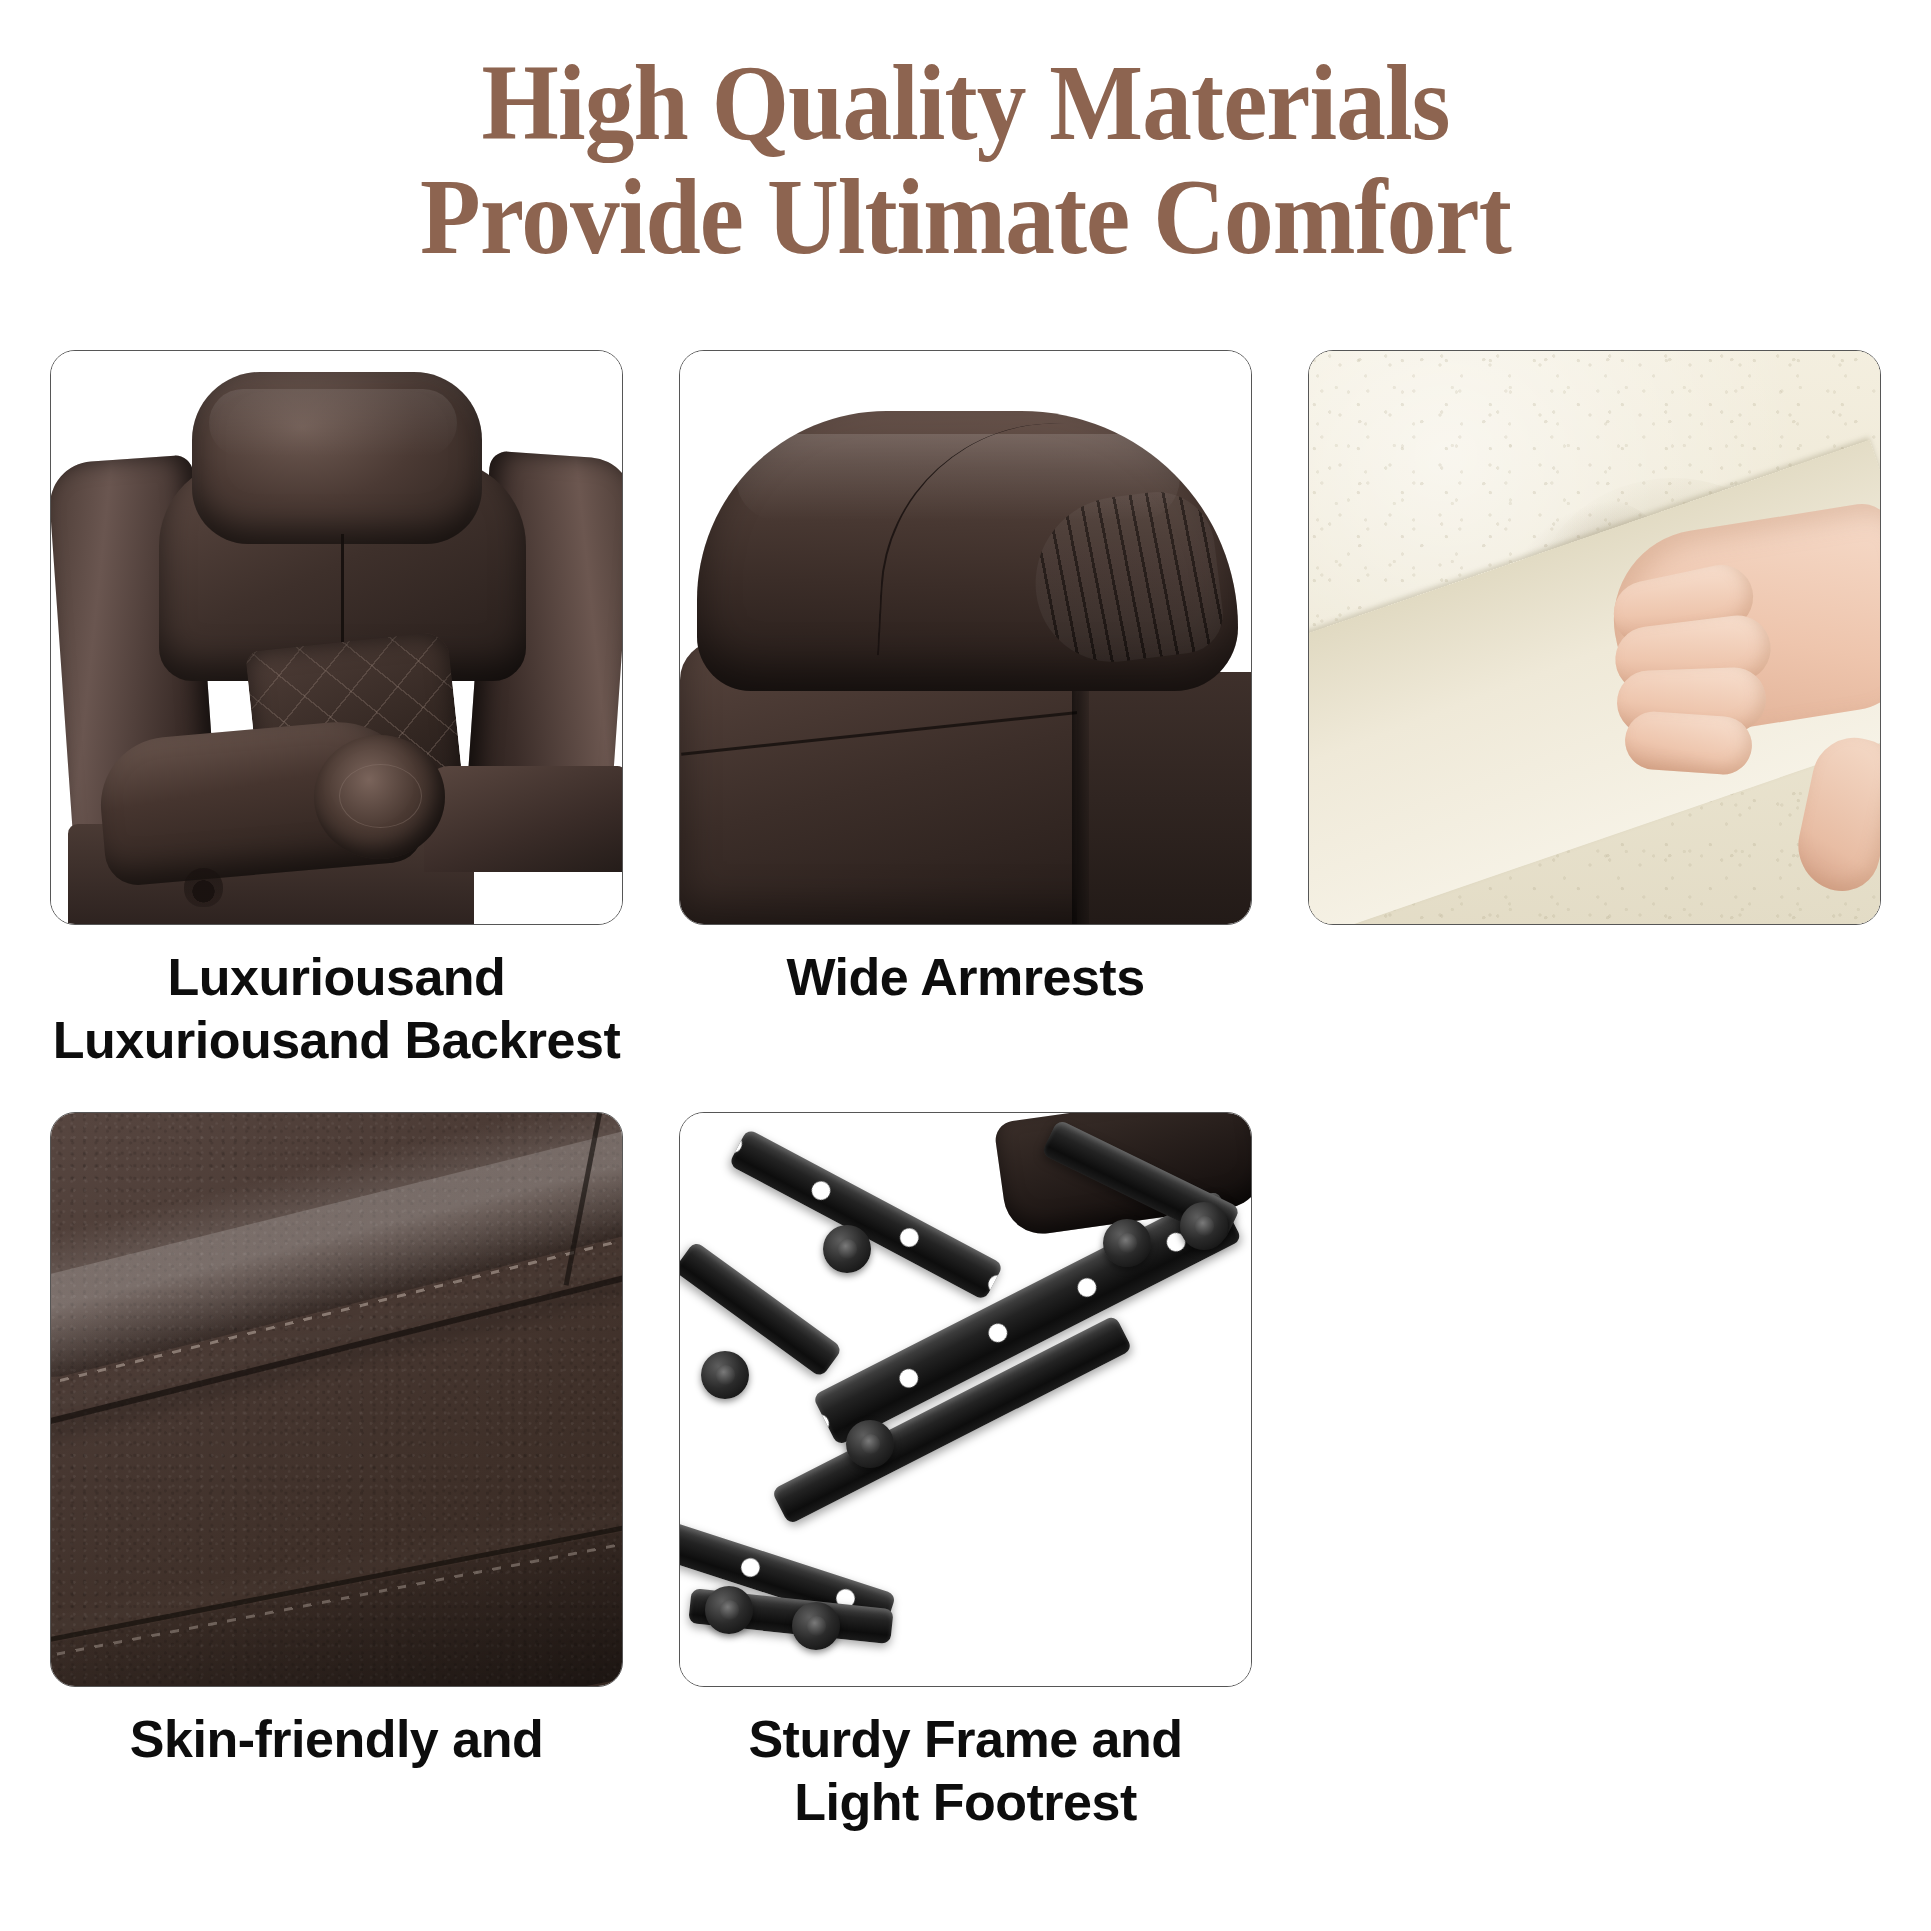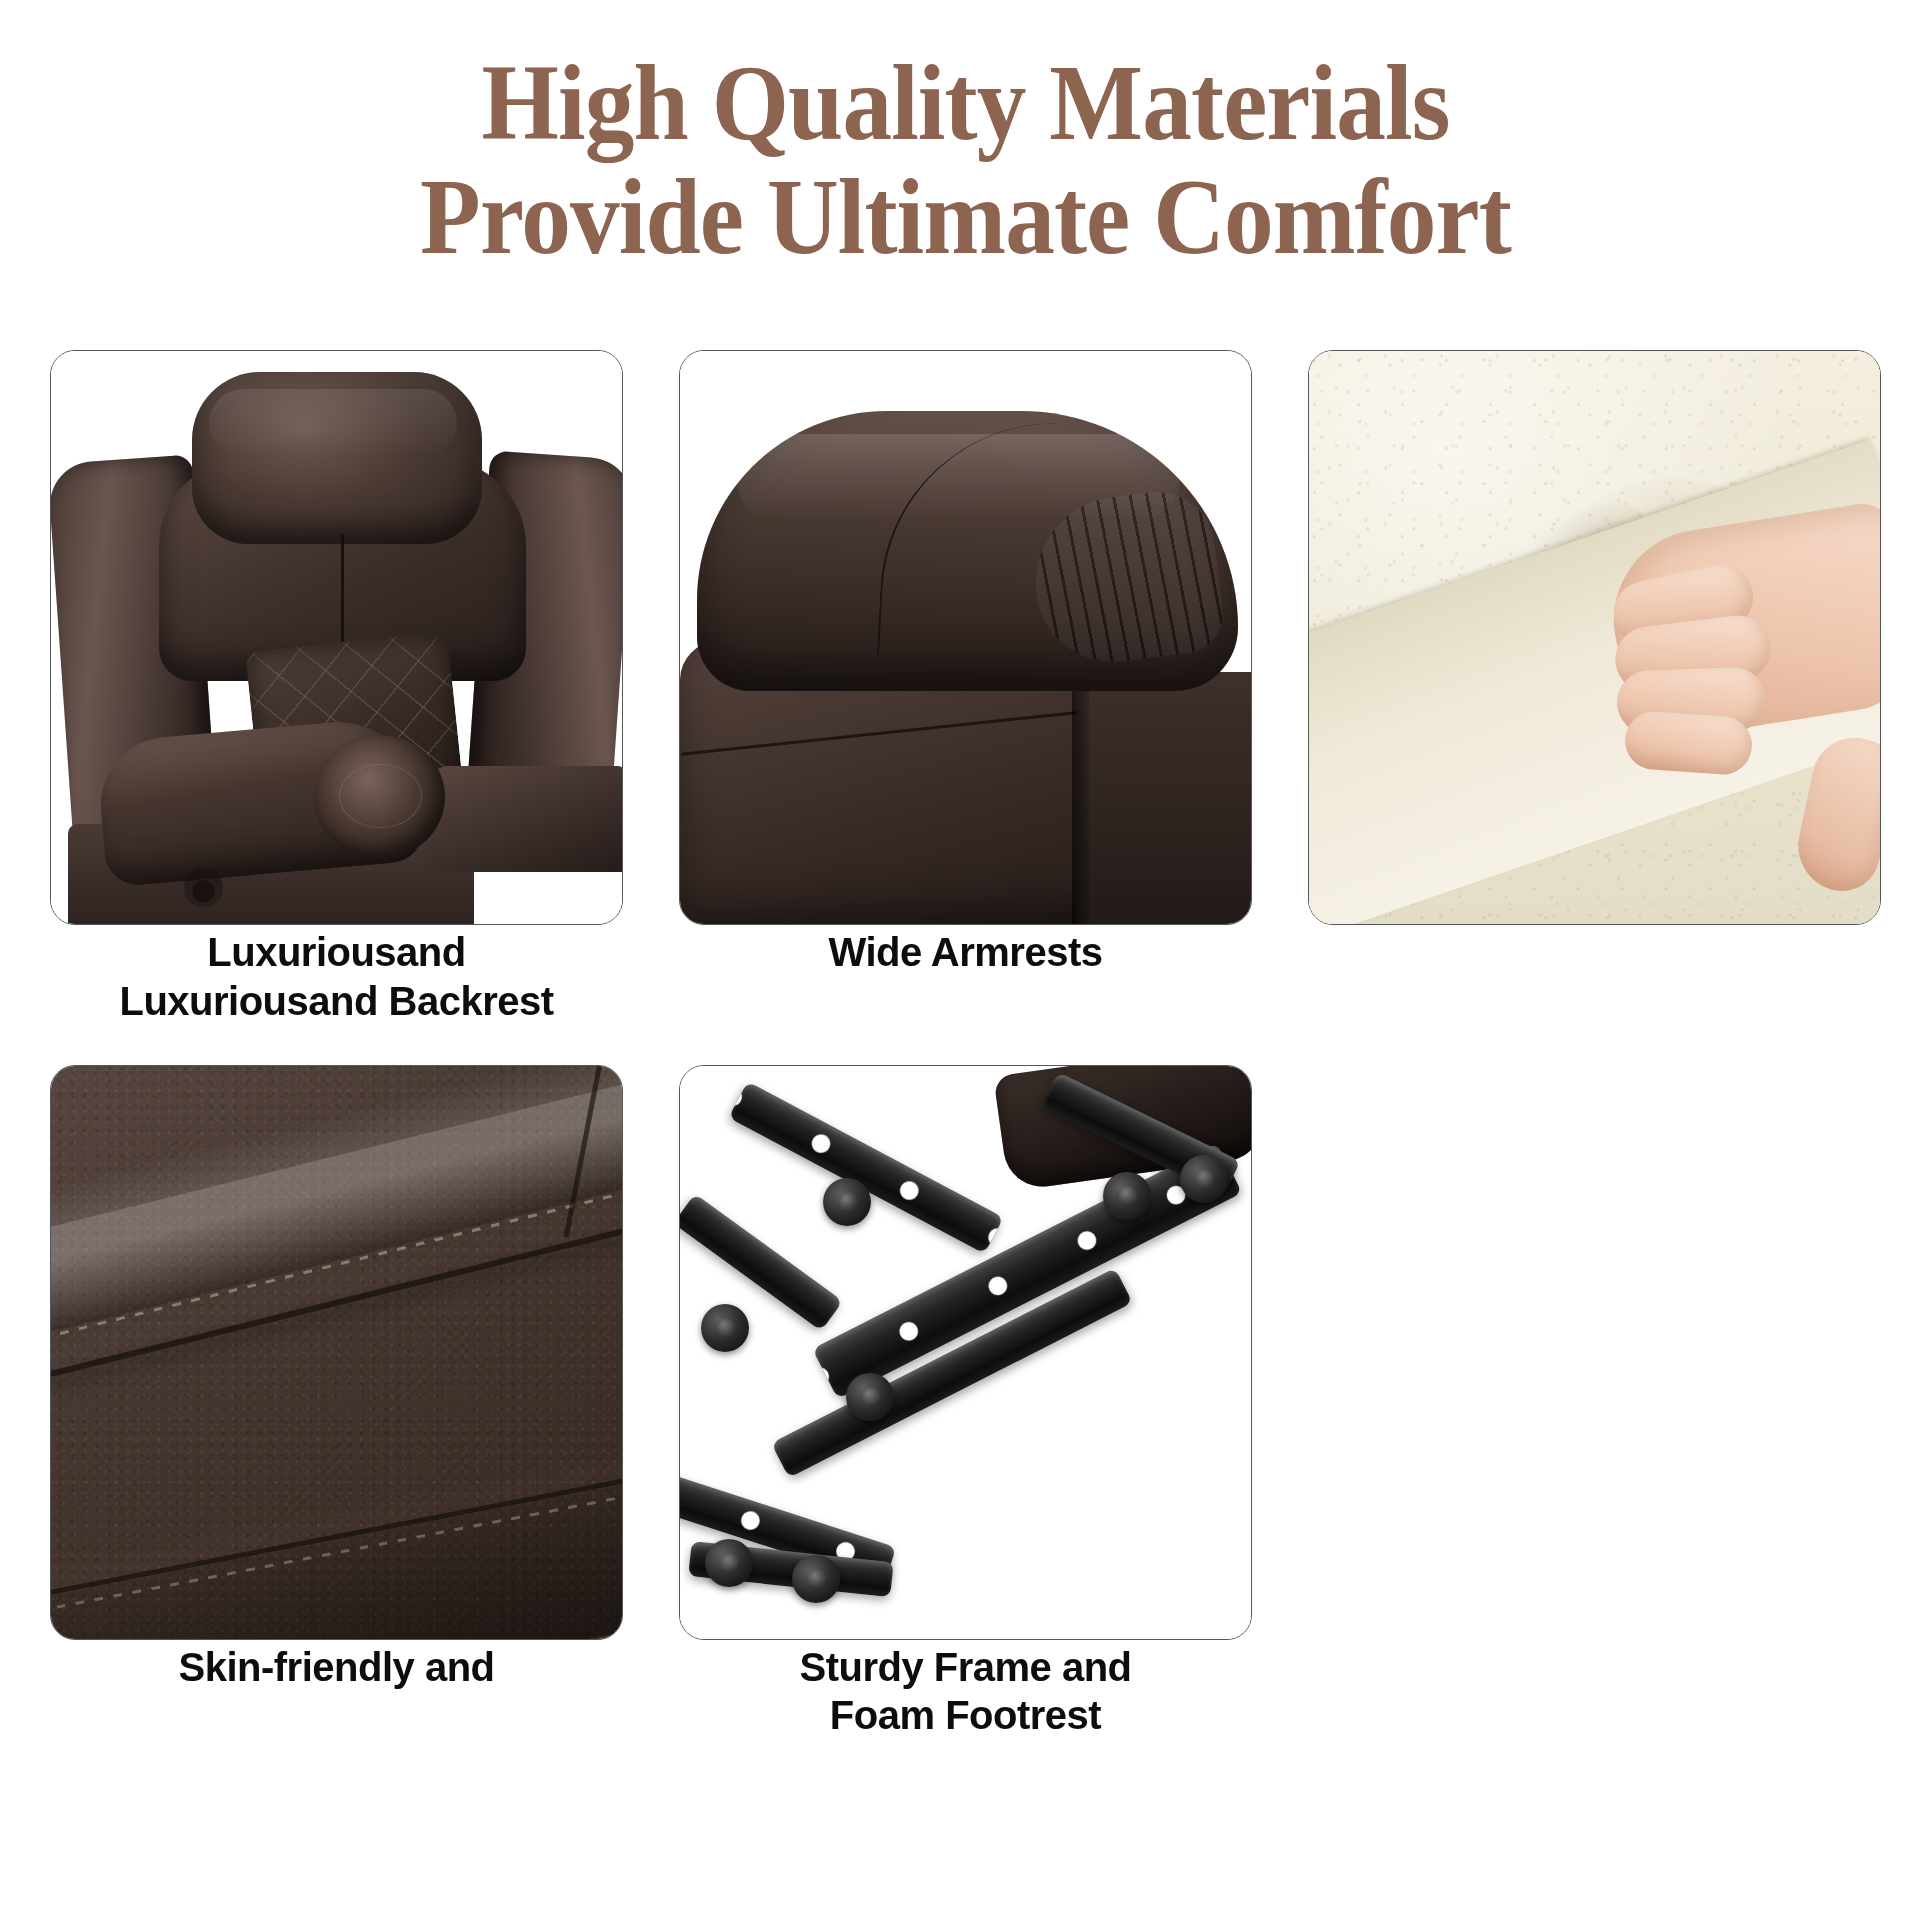--- a/index.html
+++ b/index.html
@@ -56,25 +56,25 @@
     position: relative;
     width: 573px;
     height: 575px;
     border: 1.9px solid #565656;
     border-radius: 25px;
     overflow: hidden;
     background: #fff;
   }
 
   .caption {
-    margin-top: 3px;
+    margin-top: 21px;
     text-align: center;
     font-family: "Liberation Sans", sans-serif;
     font-weight: 700;
-    font-size: 40px;
+    font-size: 52px;
     line-height: 1.22;
     color: #0d0d0d;
     letter-spacing: -0.5px;
   }
   .caption .cline { display: block; }
 
   
   
   
   .scene { position: absolute; inset: 0; }
@@ -543,20 +543,20 @@
           <div class="pivot" style="left:21px; top:238px;"></div>
           <div class="pivot" style="left:166px; top:307px;"></div>
           <div class="pivot" style="left:25px; top:473px;"></div>
           <div class="pivot" style="left:112px; top:489px;"></div>
           <div class="pivot" style="right:100px; top:106px;"></div>
           <div class="pivot" style="right:23px; top:89px;"></div>
         </div>
       </div>
       <div class="caption">
         <span class="cline">Sturdy Frame and</span>
-        <span class="cline">Foam Footrest</span>
+        <span class="cline">Light Footrest</span>
       </div>
     </div>
 
 
   </div>
 </div>
 
 
 </body></html>

